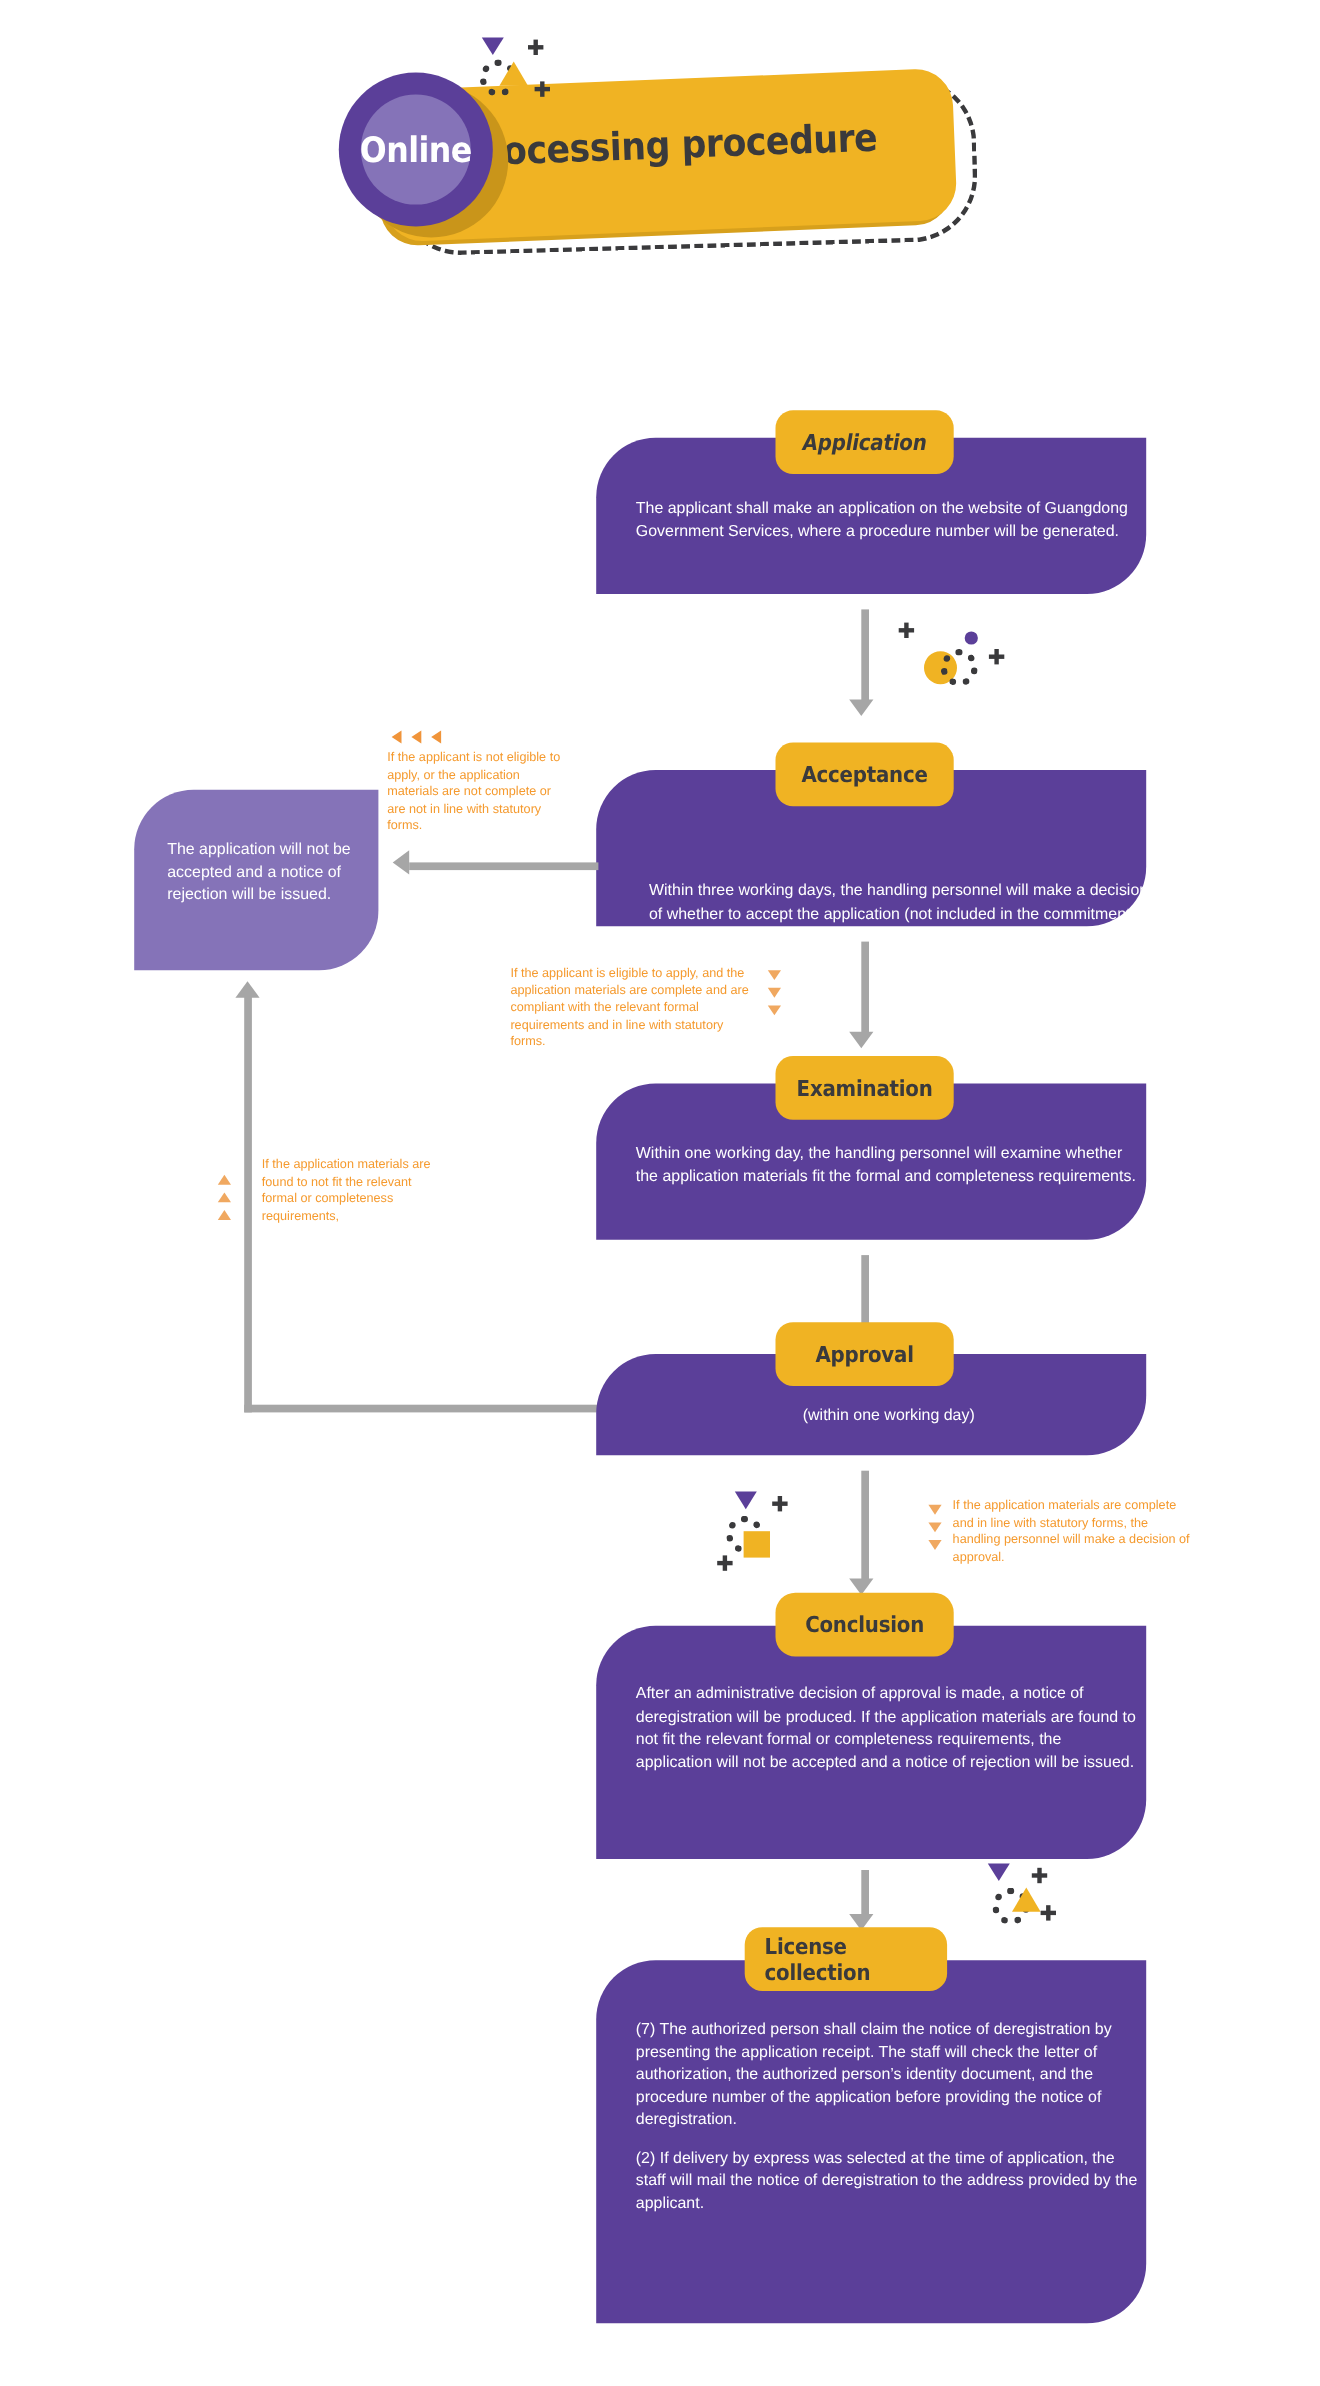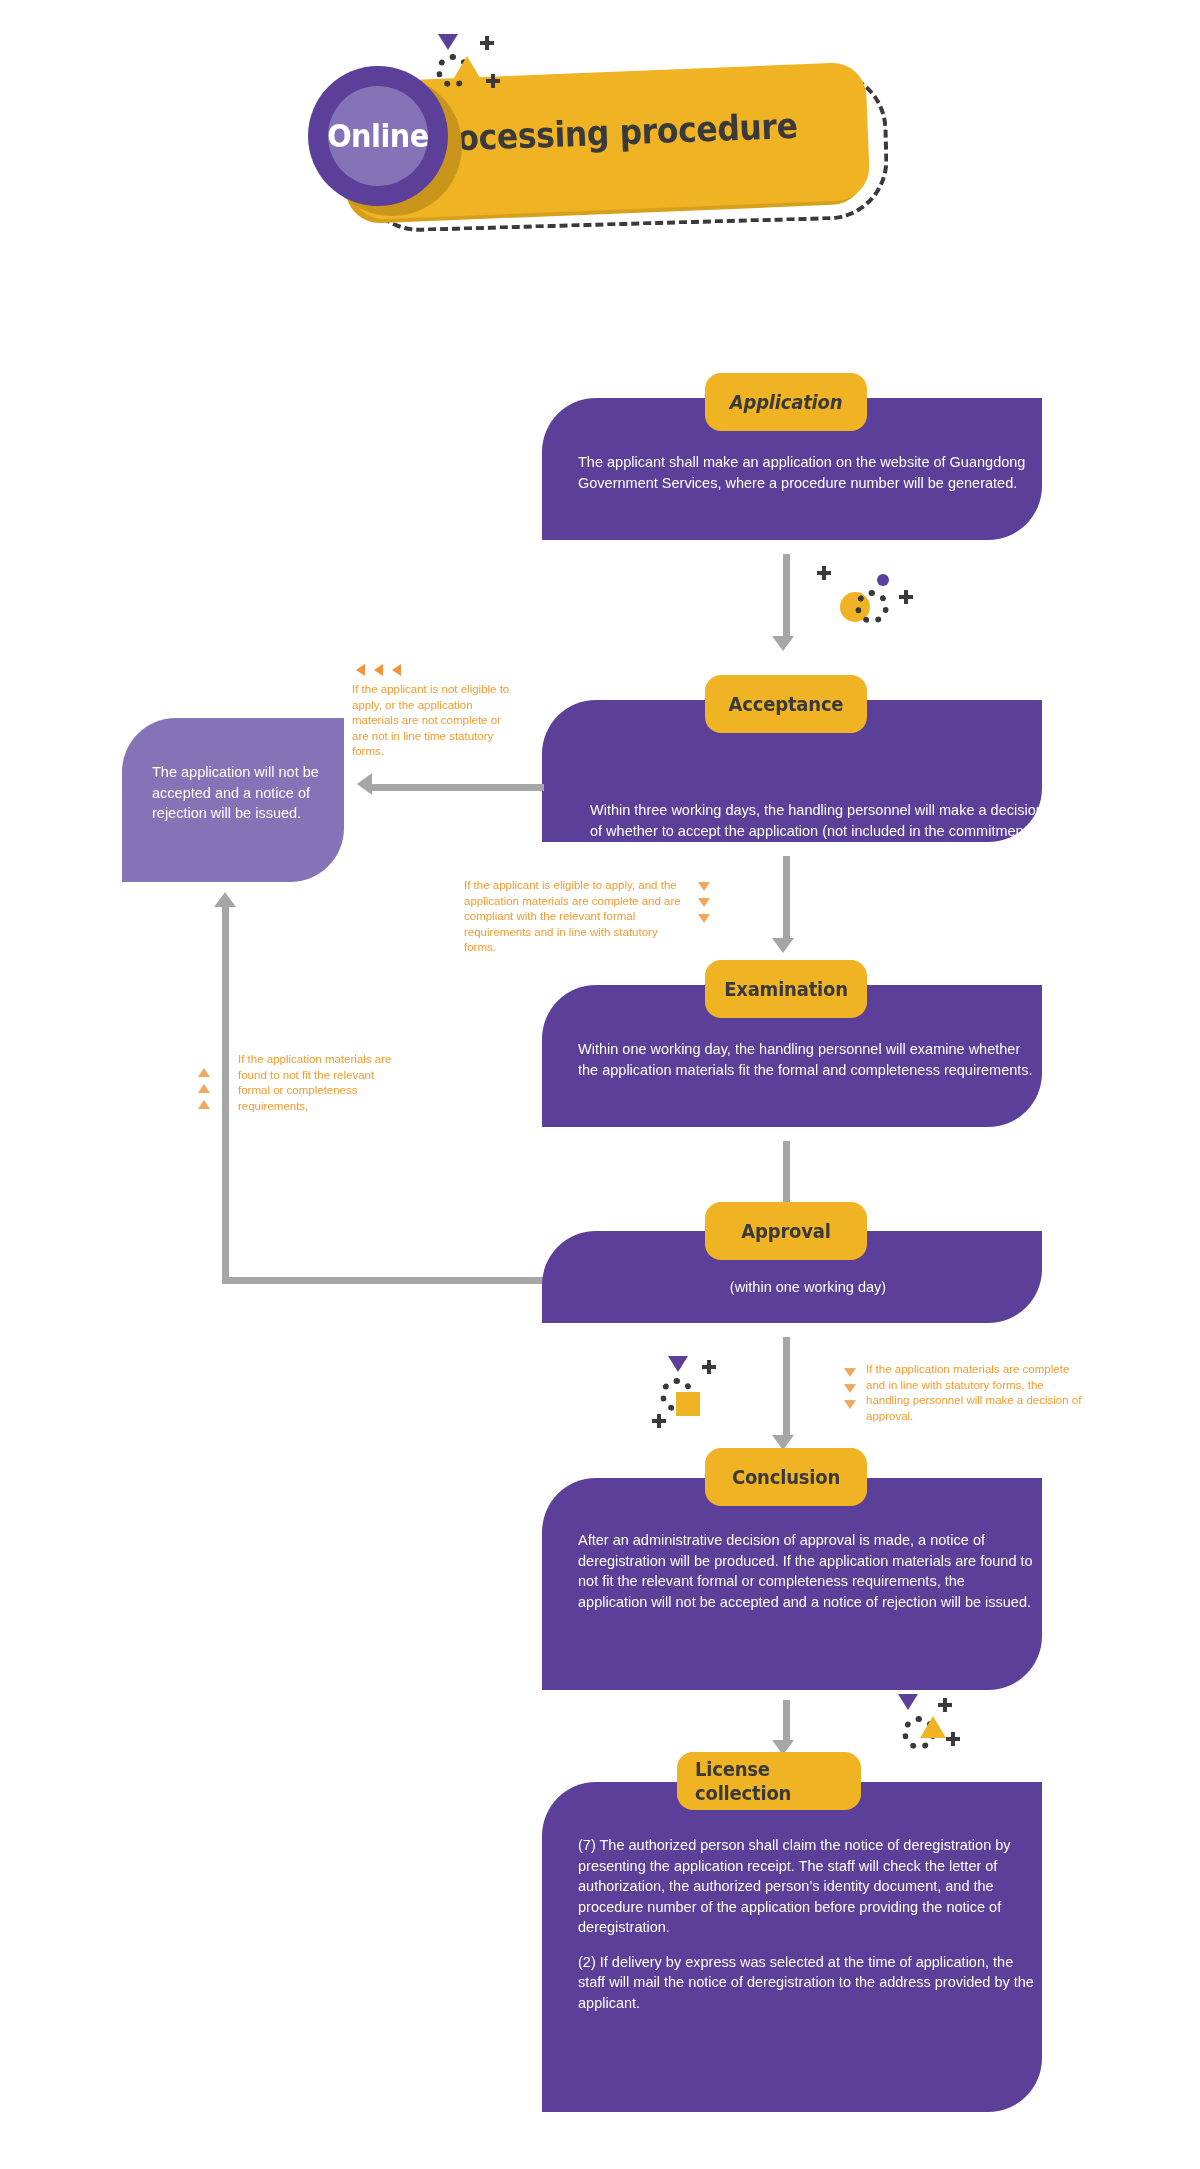--- a/index.html
+++ b/index.html
@@ -195,21 +195,21 @@
     <div class="stage-body stage-body-light" style="left:122px; top:718px; width:222px; height:164px;"></div>
     <div class="stage-text" style="left:152px; top:762px; width:180px;">The application will not be accepted and a notice of rejection will be issued.</div>
   </div>
 
   <div class="hline" style="left:372px; top:784px; width:172px;"></div>
   <div class="arrow-left" style="left:357px; top:773px;"></div>
 
   <div class="tri tri-left" style="left:356px; top:664px;"></div>
   <div class="tri tri-left" style="left:374px; top:664px;"></div>
   <div class="tri tri-left" style="left:392px; top:664px;"></div>
-  <div class="note" style="left:352px; top:682px; width:160px;">If the applicant is not eligible to apply, or the application materials are not complete or are not in line time statutory forms.</div>
+  <div class="note" style="left:352px; top:682px; width:160px;">If the applicant is not eligible to apply, or the application materials are not complete or are not in line with statutory forms.</div>
 
   <div class="vline" style="left:783px; top:856px; height:84px;"></div>
   <div class="arrow-down" style="left:772px; top:938px;"></div>
 
   <div class="tri tri-down" style="left:698px; top:882px;"></div>
   <div class="tri tri-down" style="left:698px; top:898px;"></div>
   <div class="tri tri-down" style="left:698px; top:914px;"></div>
   <div class="note" style="left:464px; top:878px; width:222px; text-align:left;">If the applicant is eligible to apply, and the application materials are complete and are compliant with the relevant formal requirements and in line with statutory forms.</div>
 
   <div class="stage">
@@ -247,21 +247,21 @@
   <div class="deco" style="left:640px; top:1352px; width:110px; height:120px;">
     <div class="tri-purple" style="left:28px; top:4px;"></div>
     <div class="plus" style="left:62px; top:8px;"></div>
     <div class="dashring" style="left:20px; top:26px;"></div>
     <div class="sq-yellow" style="left:36px; top:40px;"></div>
     <div class="plus" style="left:12px; top:62px;"></div>
   </div>
 
   <div class="stage">
     <div class="stage-body" style="left:542px; top:1478px; width:500px; height:212px;"></div>
-    <div class="stage-head" style="left:705px; top:1448px; width:162px; height:58px;">Conclusion</div>
+    <div class="stage-head" style="left:705px; top:1448px; width:162px; height:58px;border-radius:18px;">Conclusion</div>
     <div class="stage-text" style="left:578px; top:1530px; width:460px;">After an administrative decision of approval is made, a notice of deregistration will be produced. If the application materials are found to not fit the relevant formal or completeness requirements, the application will not be accepted and a notice of rejection will be issued.</div>
   </div>
 
   <div class="vline" style="left:783px; top:1700px; height:42px;"></div>
   <div class="arrow-down" style="left:772px; top:1740px;"></div>
 
   <div class="deco" style="left:870px; top:1698px; width:110px; height:100px;">
     <div class="tri-purple" style="left:28px; top:-4px;"></div>
     <div class="plus" style="left:68px; top:0px;"></div>
     <div class="dashring" style="left:32px; top:18px;"></div>

